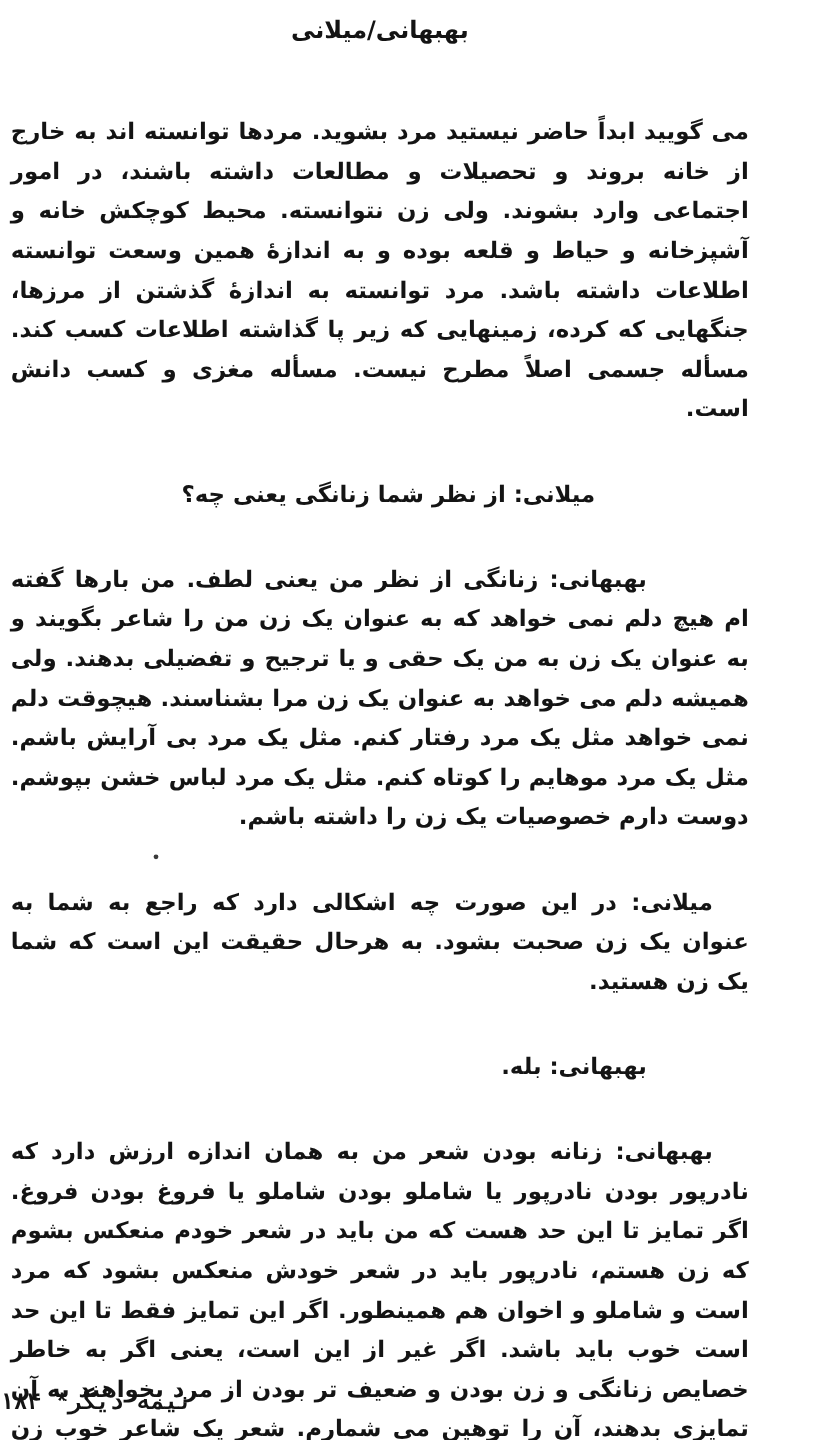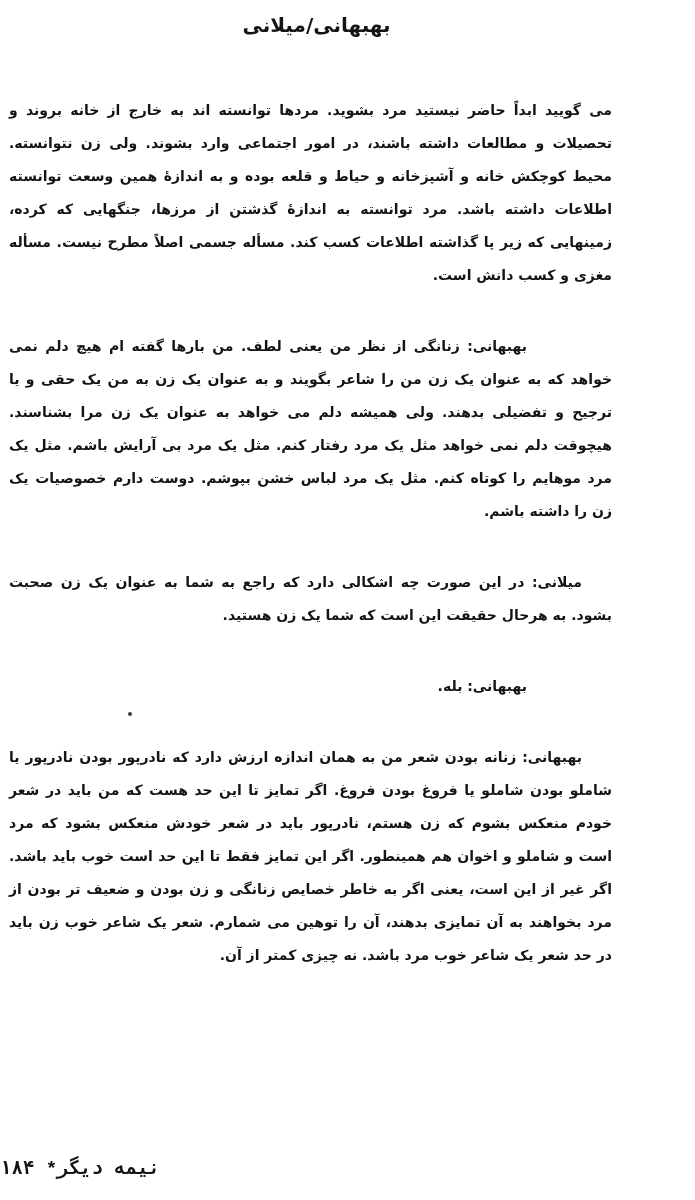--- a/index.html
+++ b/index.html
@@ -22,22 +22,22 @@
     margin-top: 12px;
     text-align: center;
     font-size: 20px;
     line-height: 26px;
     direction: rtl;
   }
   .body-text {
     padding: 0 9px;
   }
   .para {
-    margin: 38px 12px 0 0;
-    font-size: 14px;
+    margin: 38px 0 0 0;
+    font-size: 19px;
     line-height: 33px;
     text-align: justify;
     text-justify: inter-word;
     direction: rtl;
   }
   .para.first {
     margin-top: 56px;
   }
   .indent-none   { text-indent: 0; }
   .indent-small  { text-indent: 30px; }
@@ -67,20 +67,21 @@
 </style>
 </head>
 <body>
 
 <div class="page">
 
   <div class="running-head">بهبهانی/میلانی</div>
 
   <div class="body-text">
       <p class="para indent-none first" dir="rtl"><span>می گویید ابداً حاضر نیستید مرد بشوید. مردها توانسته اند به خارج از خانه بروند و تحصیلات و مطالعات داشته باشند، در امور اجتماعی وارد بشوند. ولی زن نتوانسته. محیط کوچکش خانه و آشپزخانه و حیاط و قلعه بوده و به اندازهٔ همین وسعت توانسته اطلاعات داشته باشد. مرد توانسته به اندازهٔ گذشتن از مرزها، جنگهایی که کرده، زمینهایی که زیر پا گذاشته اطلاعات کسب کند. مسأله جسمی اصلاً مطرح نیست. مسأله مغزی و کسب دانش است.</span></p>
+      <p class="para indent-large" dir="rtl"><span class="speaker">میلانی:</span> <span>از نظر شما زنانگی یعنی چه؟</span></p>
       <p class="para indent-medium" dir="rtl"><span class="speaker">بهبهانی:</span> <span>زنانگی از نظر من یعنی لطف. من بارها گفته ام هیچ دلم نمی خواهد که به عنوان یک زن من را شاعر بگویند و به عنوان یک زن به من یک حقی و یا ترجیح و تفضیلی بدهند. ولی همیشه دلم می خواهد به عنوان یک زن مرا بشناسند. هیچوقت دلم نمی خواهد مثل یک مرد رفتار کنم. مثل یک مرد بی آرایش باشم. مثل یک مرد موهایم را کوتاه کنم. مثل یک مرد لباس خشن بپوشم. دوست دارم خصوصیات یک زن را داشته باشم.</span></p>
       <p class="para indent-small" dir="rtl"><span class="speaker">میلانی:</span> <span>در این صورت چه اشکالی دارد که راجع به شما به عنوان یک زن صحبت بشود. به هرحال حقیقت این است که شما یک زن هستید.</span></p>
       <p class="para indent-medium" dir="rtl"><span class="speaker">بهبهانی:</span> <span>بله.</span></p>
       <p class="para indent-small" dir="rtl"><span class="speaker">بهبهانی:</span> <span>زنانه بودن شعر من به همان اندازه ارزش دارد که نادرپور بودن نادرپور یا شاملو بودن شاملو یا فروغ بودن فروغ. اگر تمایز تا این حد هست که من باید در شعر خودم منعکس بشوم که زن هستم، نادرپور باید در شعر خودش منعکس بشود که مرد است و شاملو و اخوان هم همینطور. اگر این تمایز فقط تا این حد است خوب باید باشد. اگر غیر از این است، یعنی اگر به خاطر خصایص زنانگی و زن بودن و ضعیف تر بودن از مرد بخواهند به آن تمایزی بدهند، آن را توهین می شمارم. شعر یک شاعر خوب زن باید در حد شعر یک شاعر خوب مرد باشد. نه چیزی کمتر از آن.</span></p>
     </div>
 
   <div class="scan-dot"></div>
 
   <div class="page-footer">
     <span>نیمه دیگر* ۱۸۴</span>

